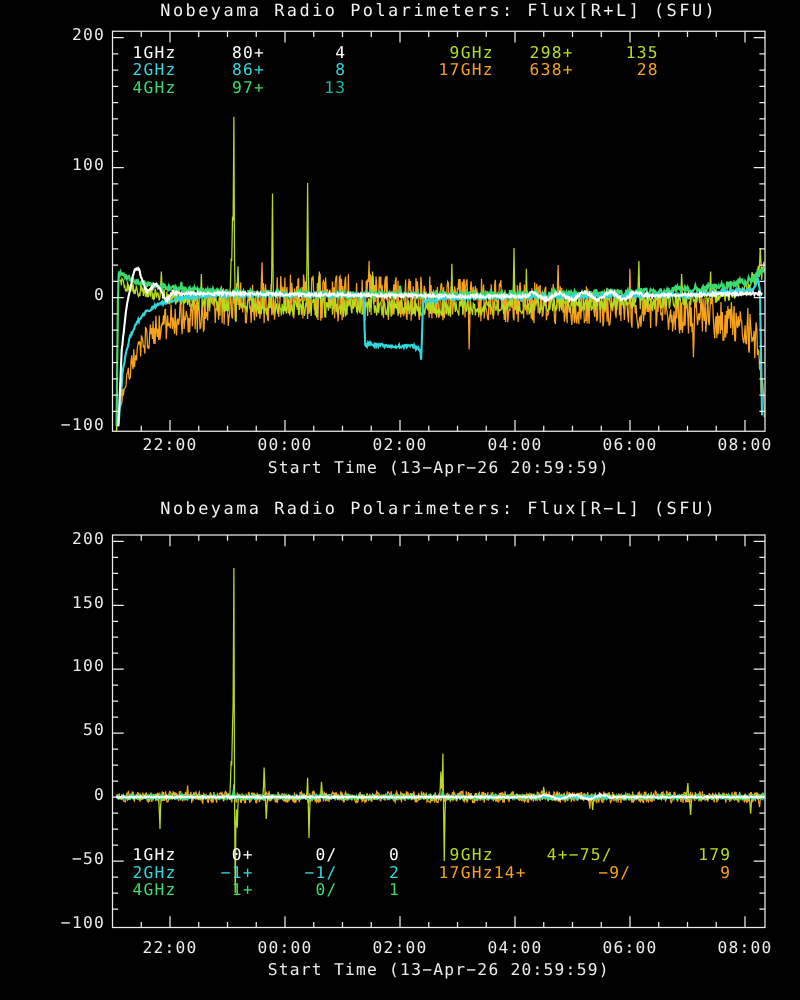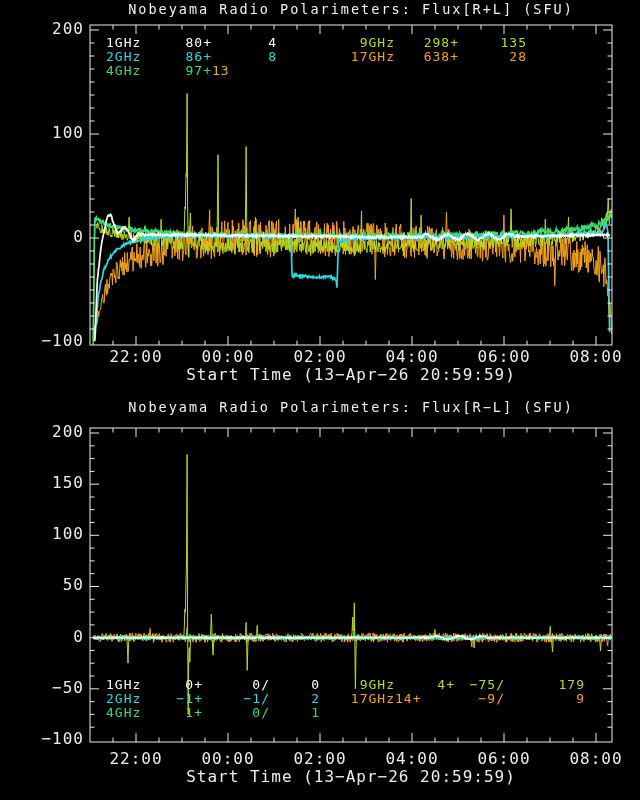--- a/index.html
+++ b/index.html
@@ -1,18 +1,18 @@
 <!DOCTYPE html>
 <html><head>
 <meta charset="utf-8">
 <style>
   html,body{margin:0;padding:0;background:#000;}
   #stage{position:relative;width:640px;height:800px;background:#000;overflow:hidden;
          font-family:"DejaVu Sans Mono","Liberation Mono",monospace;}
-  .lbl{position:absolute;color:#ECECEC;font-size:16px;letter-spacing:1px;white-space:pre;line-height:14px;}
+  .lbl{position:absolute;color:#ECECEC;font-size:13px;letter-spacing:1px;white-space:pre;line-height:14px;}
   .title{left:90px;width:522px;text-align:center;font-size:13.5px;letter-spacing:2px;color:#F2F2F2;}
   .xlabel{left:90px;width:522px;text-align:center;}
   .ytick{left:28px;width:56px;text-align:right;}
   .xtick{width:60px;text-align:center;}
   .legrow{position:absolute;height:14px;white-space:nowrap;}
   .legrow span{display:inline-block;font-size:13px;letter-spacing:1px;line-height:14px;vertical-align:top;}
   svg{position:absolute;left:0;top:0;}
 </style>
 </head>
 <body>
@@ -63,22 +63,22 @@
     <div class="lbl ytick" style="top: 680.825px;">−50</div>
     <div class="lbl ytick" style="top: 731.99px;">−100</div>
     <div class="lbl xtick" style="left: 106px; top: 752px;">22:00</div>
     <div class="lbl xtick" style="left: 198px; top: 752px;">00:00</div>
     <div class="lbl xtick" style="left: 290px; top: 752px;">02:00</div>
     <div class="lbl xtick" style="left: 382px; top: 752px;">04:00</div>
     <div class="lbl xtick" style="left: 474px; top: 752px;">06:00</div>
     <div class="lbl xtick" style="left: 566px; top: 752px;">08:00</div>
     <div class="legrow" style="left: 106px; top: 36px;"><span style="width: 52px; text-align: left; color: rgb(255, 255, 255);">1GHz</span><span style="width: 54px; text-align: right; color: rgb(255, 255, 255);">80+</span><span style="width: 65px; text-align: right; color: rgb(255, 255, 255);">4</span></div>
     <div class="legrow" style="left: 106px; top: 50px;"><span style="width: 52px; text-align: left; color: rgb(48, 216, 222);">2GHz</span><span style="width: 54px; text-align: right; color: rgb(48, 216, 222);">86+</span><span style="width: 65px; text-align: right; color: rgb(48, 216, 222);">8</span></div>
-    <div class="legrow" style="left: 106px; top: 64px;"><span style="width: 52px; text-align: left; color: rgb(59, 219, 111);">4GHz</span><span style="width: 54px; text-align: right; color: rgb(59, 219, 111);">97+</span><span style="width: 65px; color: #eab308;">13</span></div>
+    <div class="legrow" style="left: 106px; top: 64px;"><span style="width: 52px; text-align: left; color: rgb(59, 219, 111);">4GHz</span><span style="width: 54px; text-align: right; color: rgb(59, 219, 111);">97+</span><span style="width: 65px; text-align: right; color: #14b8a6;">13</span></div>
     <div class="legrow" style="left: 349px; top: 36px;"><span style="width: 46px; text-align: right; color: rgb(181, 220, 31);">9GHz</span><span style="width: 64px; text-align: right; color: rgb(181, 220, 31);">298+</span><span style="width: 68px; text-align: right; color: rgb(181, 220, 31);">135</span></div>
     <div class="legrow" style="left: 349px; top: 50px;"><span style="width: 46px; text-align: right; color: rgb(246, 162, 29);">17GHz</span><span style="width: 64px; text-align: right; color: rgb(246, 162, 29);">638+</span><span style="width: 68px; text-align: right; color: rgb(246, 162, 29);">28</span></div>
     <div class="legrow" style="left: 106px; top: 678px;"><span style="width: 52px; text-align: left; color: rgb(255, 255, 255);">1GHz</span><span style="width: 45px; text-align: right; color: rgb(255, 255, 255);">0+</span><span style="width: 67px; text-align: right; color: rgb(255, 255, 255);">0/</span><span style="width: 50px; text-align: right; color: rgb(255, 255, 255);">0</span></div>
     <div class="legrow" style="left: 106px; top: 692px;"><span style="width: 52px; text-align: left; color: rgb(48, 216, 222);">2GHz</span><span style="width: 45px; text-align: right; color: rgb(48, 216, 222);">−1+</span><span style="width: 67px; text-align: right; color: rgb(48, 216, 222);">−1/</span><span style="width: 50px; text-align: right; color: rgb(48, 216, 222);">2</span></div>
     <div class="legrow" style="left: 106px; top: 706px;"><span style="width: 52px; text-align: left; color: rgb(59, 219, 111);">4GHz</span><span style="width: 45px; text-align: right; color: rgb(59, 219, 111);">1+</span><span style="width: 67px; text-align: right; color: rgb(59, 219, 111);">0/</span><span style="width: 50px; text-align: right; color: rgb(59, 219, 111);">1</span></div>
-    <div class="legrow" style="left: 349px; top: 678px;"><span style="width: 46px; text-align: right; color: rgb(181, 220, 31);">9GHz</span><span style="width: 60px; text-align: right; color: rgb(181, 220, 31);">4+</span><span style="width: 50px; text-align: right; color: rgb(181, 220, 31);">−75/</span><span style="width: 80px; text-align: right; color: rgb(181, 220, 31);">179</span></div>
+    <div class="legrow" style="left: 349px; top: 678px;"><span style="width: 46px; text-align: right; color: rgb(181, 220, 31);">9GHz</span><span style="width: 60px; text-align: right; color: rgb(181, 220, 31);">4+</span><span style="width: 50px; text-align: left; color: rgb(181, 220, 31);">−75/</span><span style="width: 80px; text-align: right; color: rgb(181, 220, 31);">179</span></div>
     <div class="legrow" style="left: 349px; top: 692px;"><span style="width: 46px; text-align: right; color: rgb(246, 162, 29);">17GHz</span><span style="width: 60px; text-align: left; color: rgb(246, 162, 29);">14+</span><span style="width: 50px; text-align: right; color: rgb(246, 162, 29);">−9/</span><span style="width: 80px; text-align: right; color: rgb(246, 162, 29);">9</span></div>
 
 </div>
 
 </body></html>

